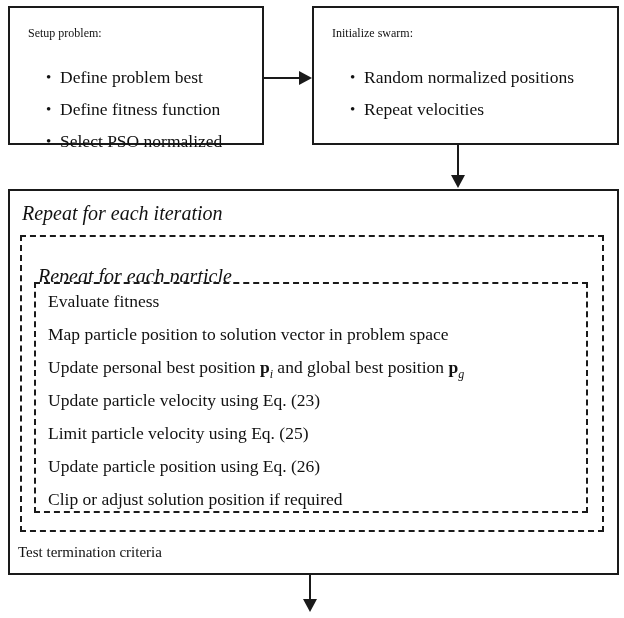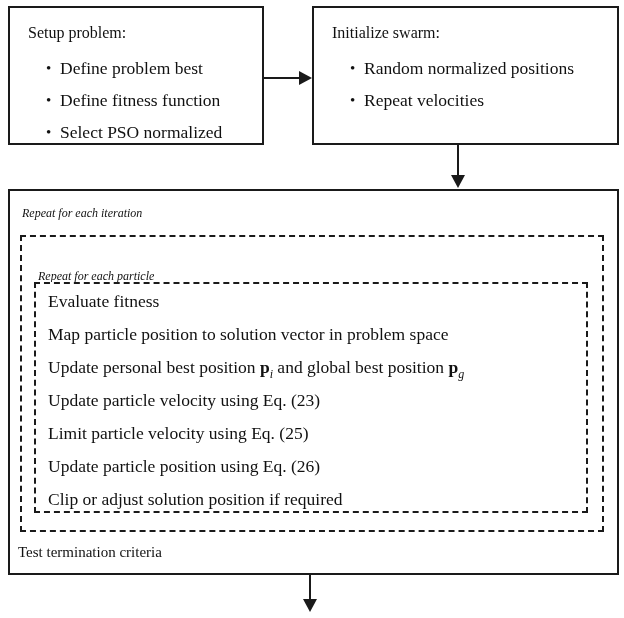--- a/index.html
+++ b/index.html
@@ -20,22 +20,22 @@
     position: absolute;
     border: 2px solid #1a1a1a;
     background: #ffffff;
     box-sizing: border-box;
   }
   #box-setup { left: 8px; top: 6px; width: 256px; height: 139px; }
   #box-init  { left: 312px; top: 6px; width: 307px; height: 139px; }
   #box-loop  { left: 8px; top: 189px; width: 611px; height: 386px; }
 
   .box-title {
-    margin: 10px 0 4px 18px;
-    font-size: 16px;
+    margin: 10px 0 13px 18px;
+    font-size: 12px;
     line-height: 30px;
     white-space: nowrap;
     font-family: Liberation Serif, serif;
   }
   .bullet-item {
     display: flex;
     font-size: 17.5px;
     line-height: 32px;
     white-space: nowrap;
   }
@@ -43,21 +43,21 @@
     display: inline-block;
     margin-left: 36px;
     width: 14px;
     text-align: left;
     font-size: 15px;
   }
 
   .loop-label {
     position: absolute;
     font-style: italic;
-    font-size: 12px;
+    font-size: 20px;
     line-height: 20px;
     white-space: nowrap;
   }
   #label-iteration { left: 12px; top: 12px; }
   #label-particle  { left: 16px; top: 29px; }
 
   .dashed-box {
     position: absolute;
     border: 2px dashed #1a1a1a;
     background: #ffffff;

